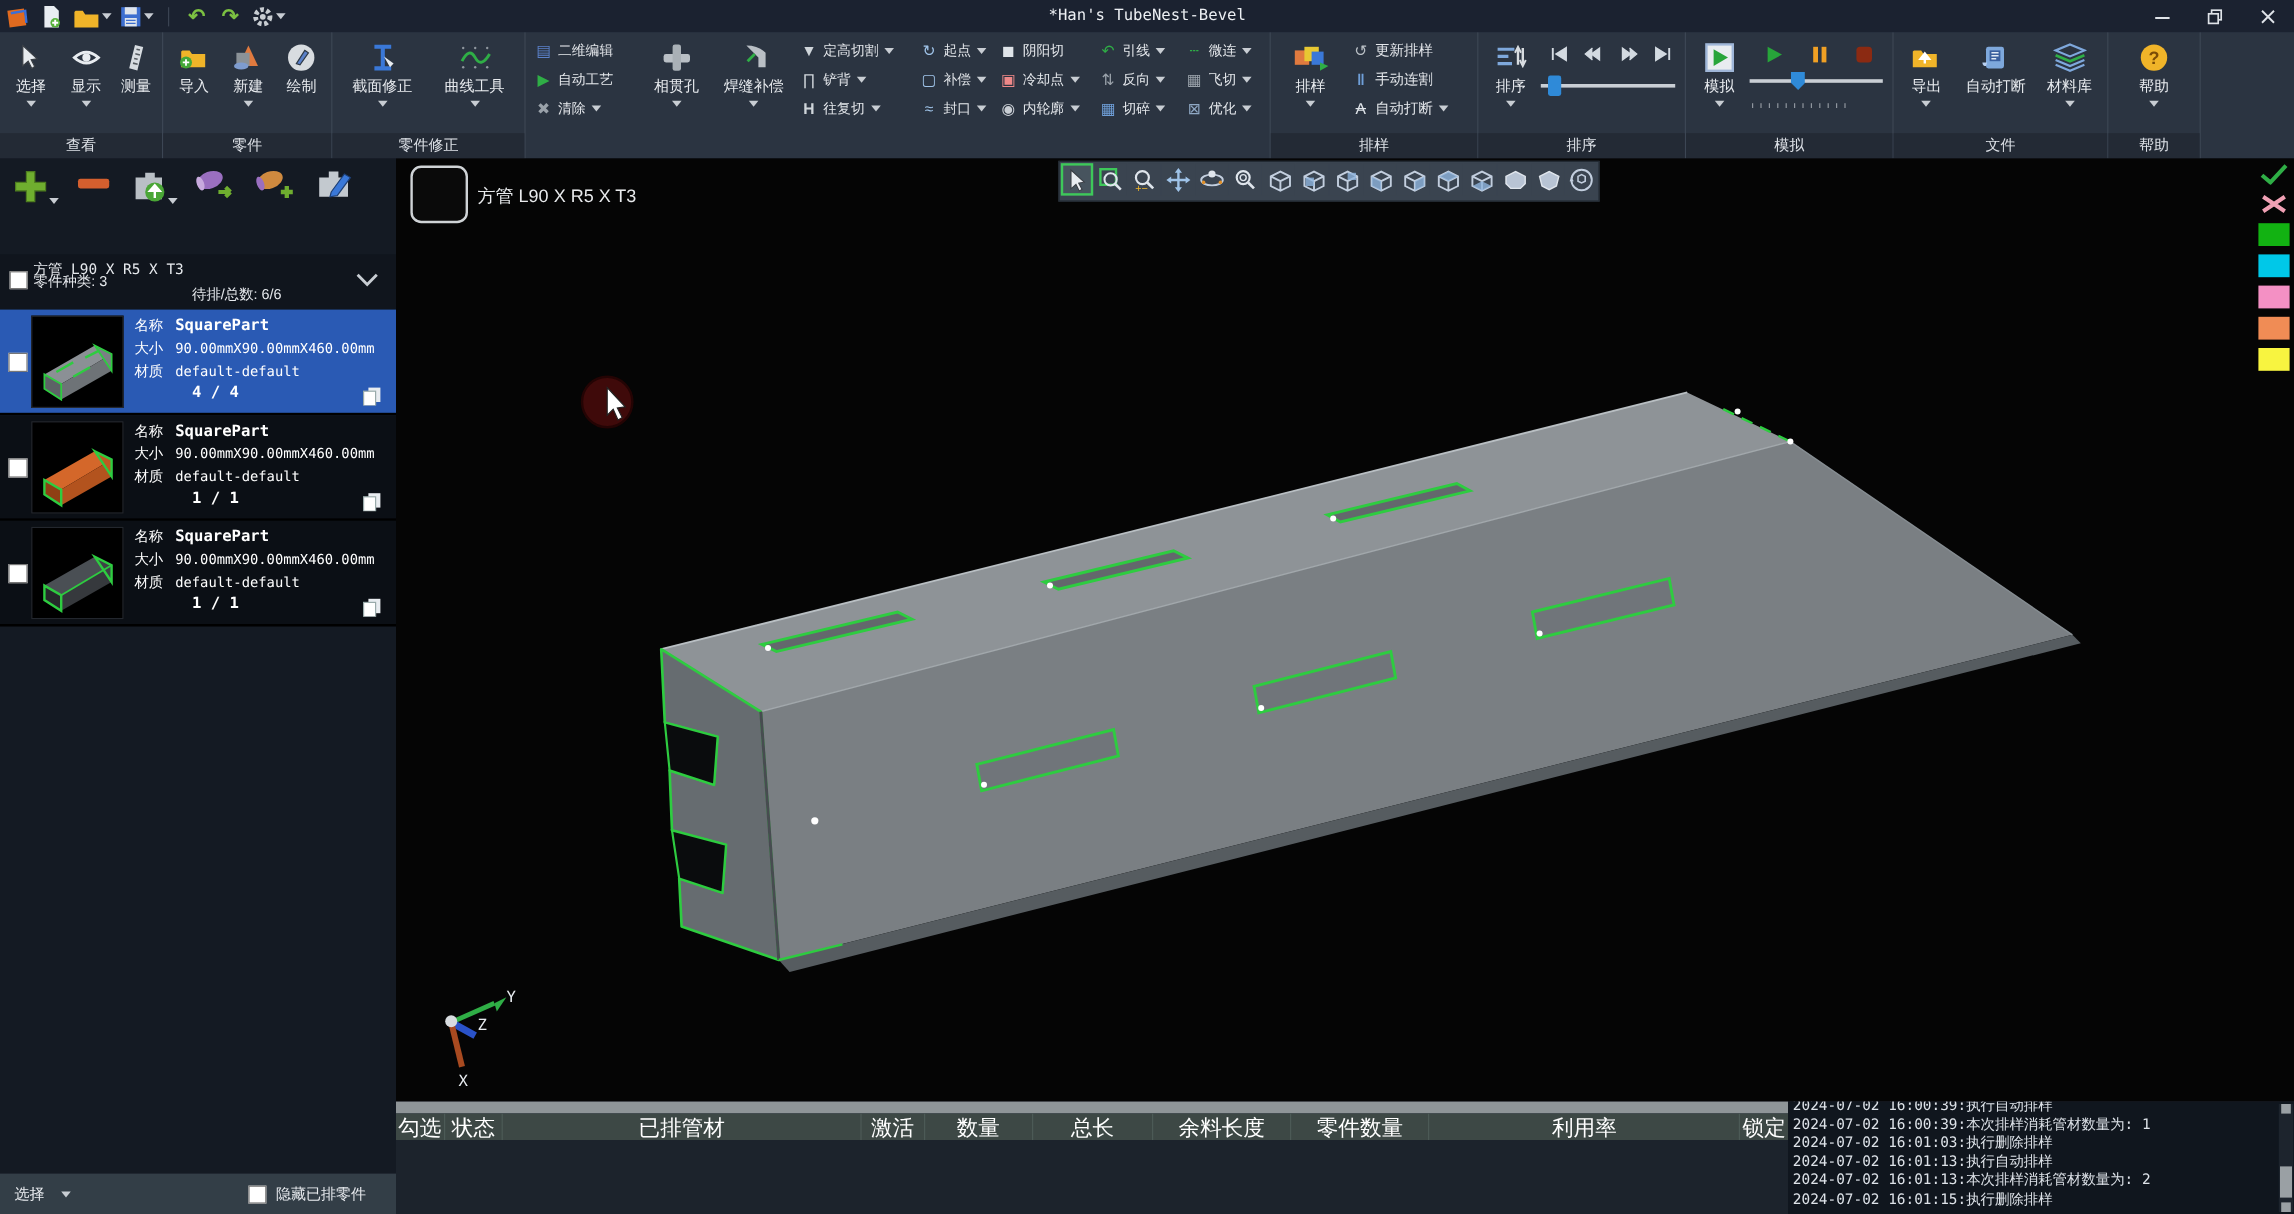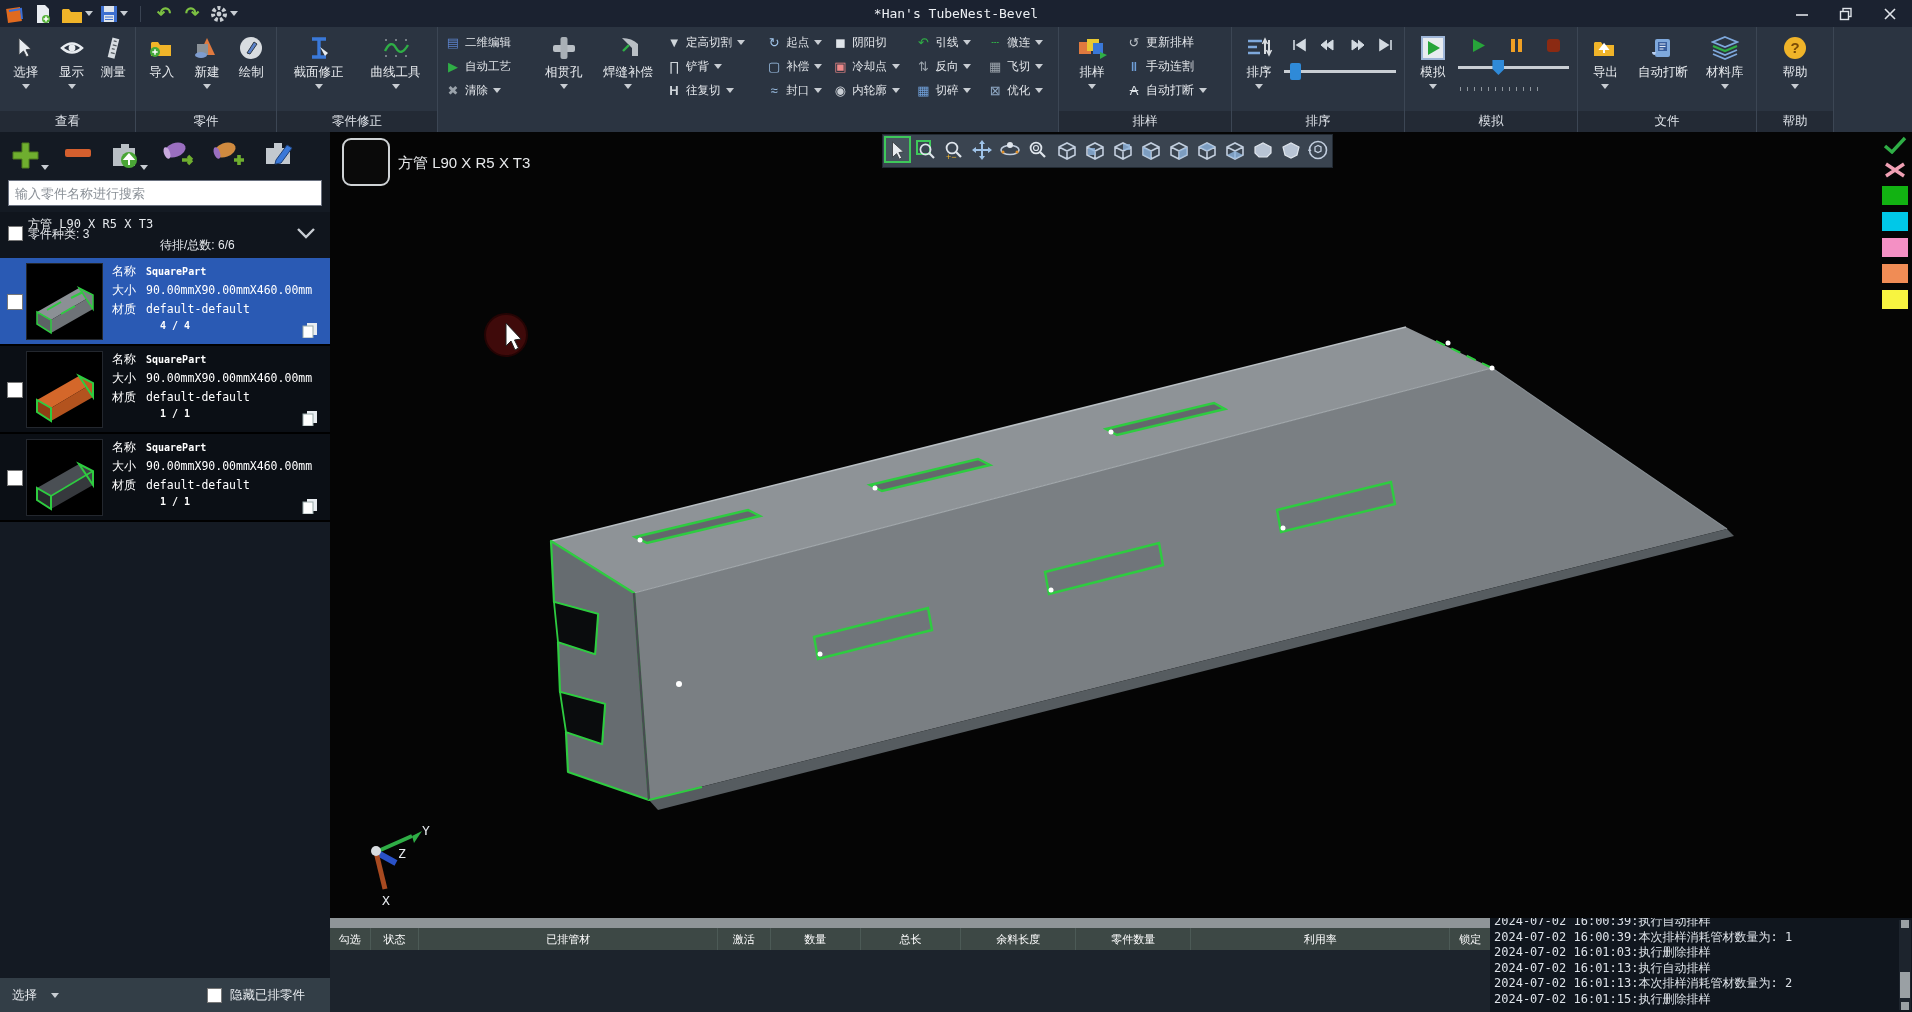--- a/index.html
+++ b/index.html
@@ -35,38 +35,38 @@
   #psearch{position:absolute;top:48px;left:8px;width:300px;height:24px;background:#fff;border:1px solid #6b7280;
      font-size:13px;color:#222;padding:0 6px;font-family:"Liberation Sans",sans-serif;}
   #psearch::placeholder{color:#8a9097;}
   .pgrouphdr{position:absolute;top:80px;left:0;width:330px;height:46px;background:#10151d;}
   .cb{width:14px;height:14px;background:#fff;border:1px solid #777;display:inline-block;}
   .card{position:absolute;left:0;width:330px;height:86px;background:#0b0f15;border-bottom:2px solid #000;}
   .card.sel{background:#2a5ab4;}
   .thumb{position:absolute;left:26px;top:5px;width:75px;height:75px;background:#000;border:1px solid #23272e;}
   .frow{position:absolute;left:112px;font-size:12px;white-space:nowrap;color:#fff;}
   .flabel{display:inline-block;width:34px;}
-  .fname{font-weight:bold;font-family:"DejaVu Sans Mono",monospace;font-size:10px;}
+  .fname{font-weight:bold;font-family:"DejaVu Sans Mono",monospace;font-size:13px;}
   .fmono{font-family:"DejaVu Sans Mono",monospace;font-size:11.5px;}
   .copyic{position:absolute;right:12px;bottom:6px;width:16px;height:16px;}
   #pstatus{position:absolute;left:0;top:846px;width:330px;height:34px;background:#333e47;display:flex;align-items:center;font-size:12.5px;color:#e8ebef;}
   
   #viewport{left:330px;top:132px;width:1582px;height:786px;background:#050505;overflow:hidden;}
   #vtoolbar{position:absolute;left:552px;top:2px;height:30px;display:flex;gap:1px;background:#3a4450;padding:1px;border:1px solid #222a33;}
   .vbtn{width:27px;height:27px;display:flex;align-items:center;justify-content:center;background:#3a4450;}
   .vbtn.active{background:#47545e;outline:2px solid #3ec85a;outline-offset:-2px;}
   #plabel-box{position:absolute;left:12px;top:6px;width:44px;height:44px;border:2px solid #cfd3d6;border-radius:9px;background:#0a0a0a;}
   #plabel-text{position:absolute;left:68px;top:22px;font-size:15px;color:#e8eaec;}
   #swatches{position:absolute;right:4px;top:4px;display:flex;flex-direction:column;gap:7px;align-items:center;}
   .swatch{width:26px;height:19px;}
   
   #splitter{left:330px;top:918px;width:1160px;height:10px;background:#8f9598;}
   #btable{left:330px;top:928px;width:1160px;height:84px;background:#1c232c;}
   #bthead{display:flex;height:22px;background:#3d4845;}
-  .th{display:flex;align-items:center;justify-content:center;font-size:11px;color:#fff;border-right:1px solid #4c5a56;white-space:nowrap;}
+  .th{display:flex;align-items:flex-start;justify-content:center;font-size:18px;color:#fff;border-right:1px solid #4c5a56;white-space:nowrap;}
   #blog{left:1490px;top:918px;width:422px;height:94px;background:#10161e;overflow:hidden;}
   .logline{font-family:"DejaVu Sans Mono",monospace;font-size:12px;color:#dde2e8;line-height:15.5px;white-space:nowrap;padding-left:4px;}
   #logscroll{position:absolute;right:1px;top:2px;width:12px;height:90px;background:#1d242d;}
   .scrbox{position:absolute;left:2px;width:8px;height:8px;background:#9aa0a4;}
   #logthumb{position:absolute;left:1px;top:52px;width:10px;height:26px;background:#9aa0a4;}
   .tick{width:1px;height:4px;background:#8f969e;display:inline-block;margin-right:6px;}
 </style>
 </head>
 <body>
 
@@ -575,21 +575,20 @@
             <path d="M27 17 V27 M22 22 H32" stroke="#6fae2f" stroke-width="3.6"></path>
           </svg>
       </span>
       <span>
         <svg width="34" height="30">
             <path d="M4 10 H12 V5 H20 V10 H28 V26 H4 Z" fill="#c3c9cf"></path>
             <path d="M14 22 L25 7 L30 10 L19 25 L13 26 Z" fill="#3a78d8" stroke="#1e3f74"></path>
           </svg>
       </span>
     </div>
-    <input id="psearch" type="text" placeholder="输入零件名称进行搜索" style="">
     <div class="pgrouphdr">
       <span class="cb" style="position:absolute;left:8px;top:14px;width:13px;height:13px"></span>
       <span style="position:absolute;left:28px;top:4px;font-size:12px;font-family:'DejaVu Sans Mono',monospace">方管 L90 X R5 X T3</span>
       <span style="position:absolute;left:28px;top:14px;font-size:12px">零件种类: 3</span>
       <span style="position:absolute;left:160px;top:25px;font-size:12px">待排/总数: 6/6</span>
       <svg style="position:absolute;right:14px;top:14px" width="20" height="14">
           <path d="M2 3 L10 11 L18 3" fill="none" stroke="#c8cdd3" stroke-width="2.4"></path>
         </svg>
     </div>
 

